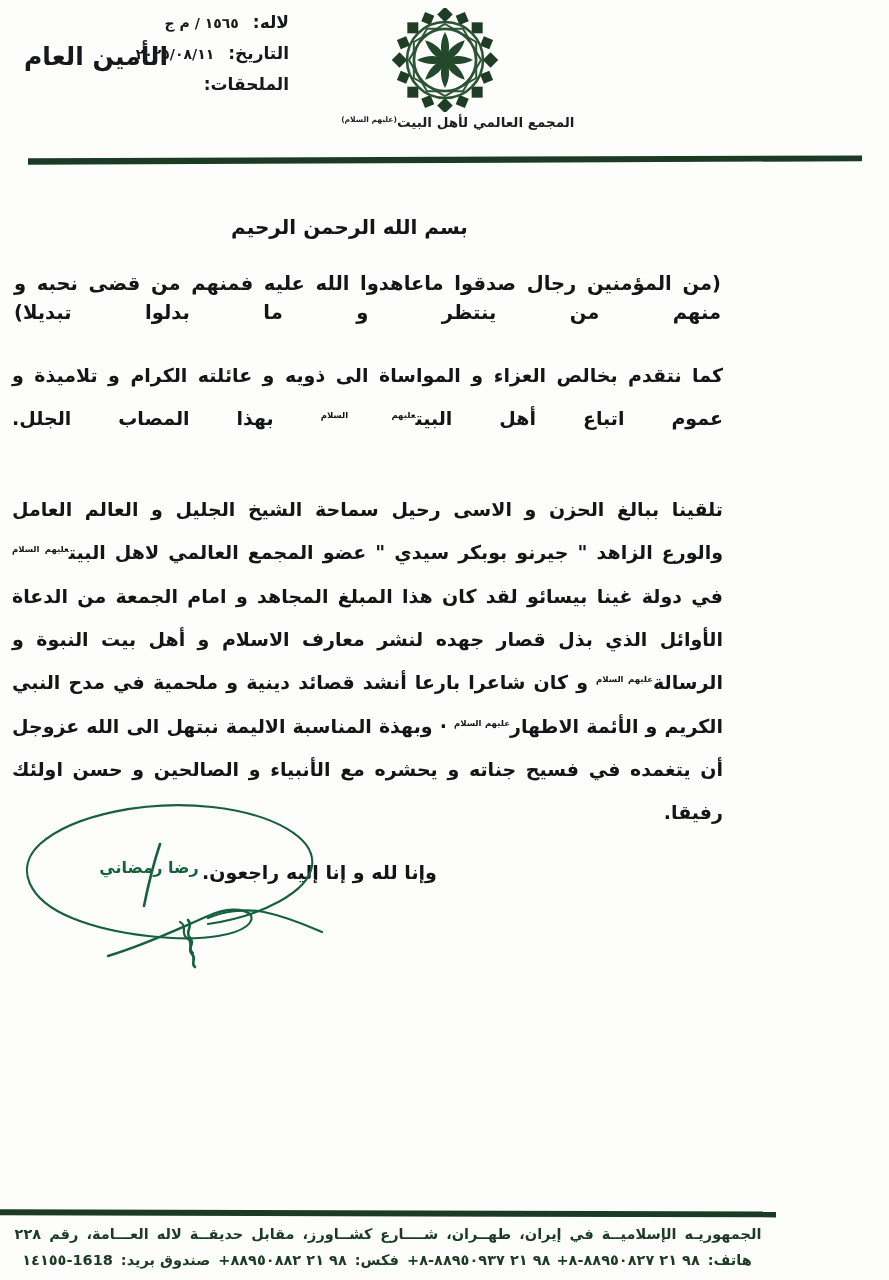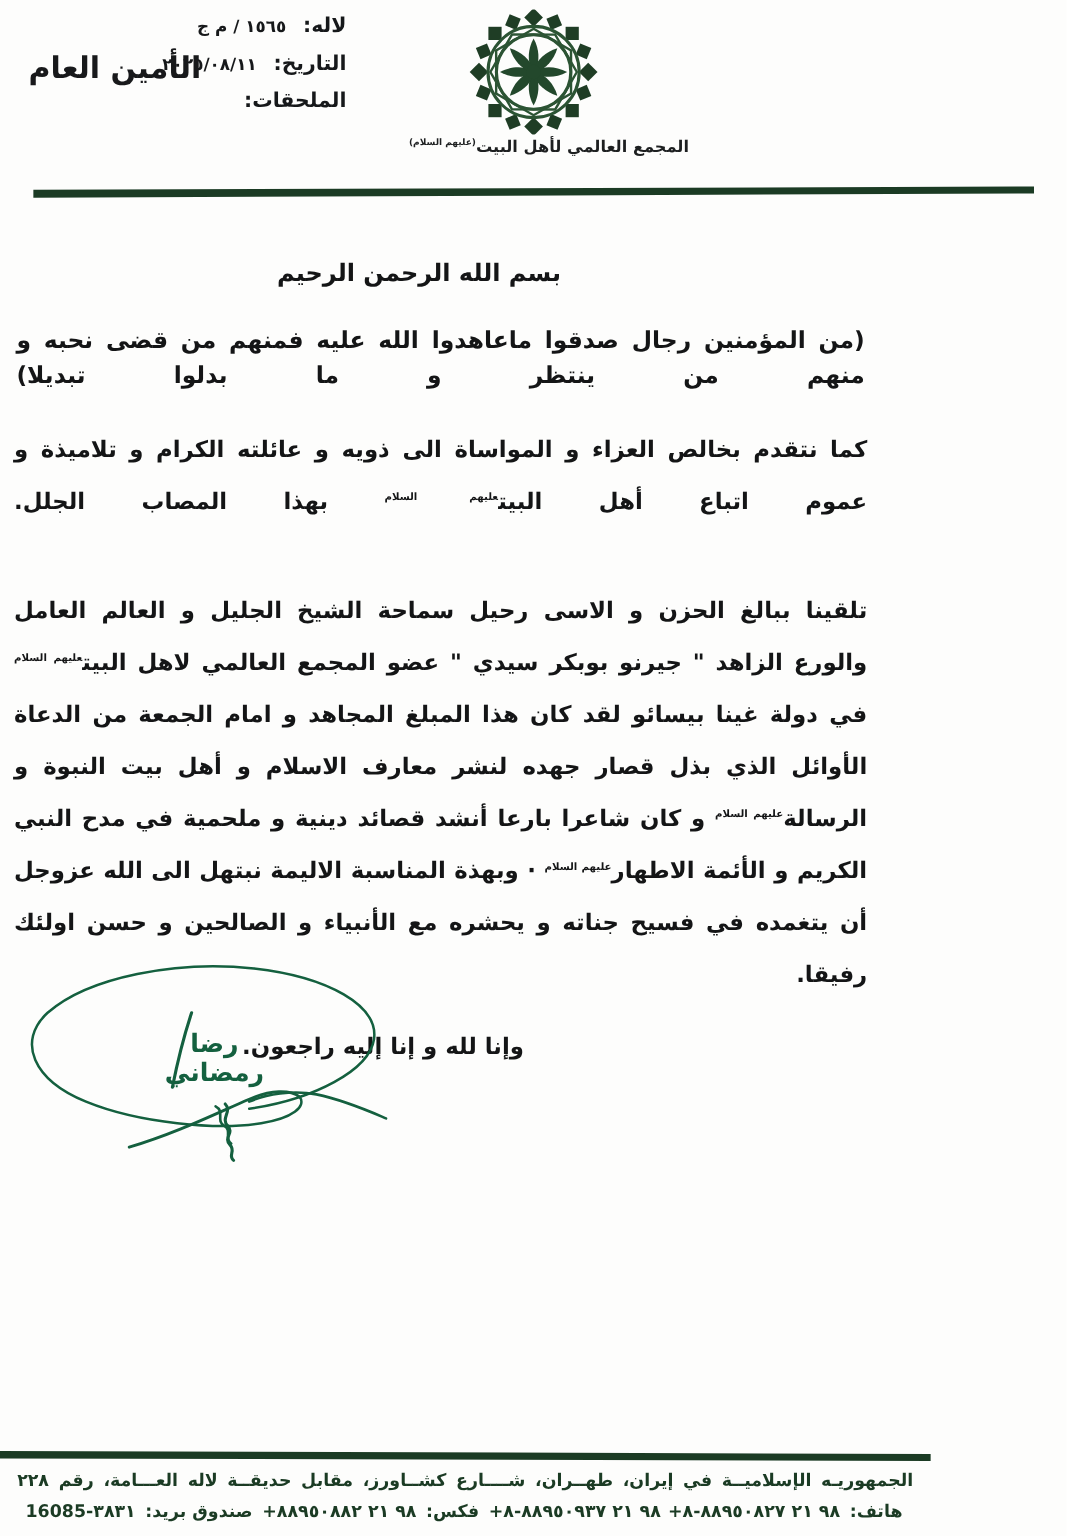--- a/index.html
+++ b/index.html
@@ -181,26 +181,25 @@
     left: 12px;
     width: 320px;
     height: 175px;
   }
   .sig-name {
     position: absolute;
     top: 62px;
     left: 72px;
     width: 130px;
     text-align: center;
-    font-size: 21px;
+    font-size: 16px;
     font-weight: 600;
     color: #14603f;
     letter-spacing: -0.4px;
     z-index: 3;
-    margin-left: 30px;
   }
 
   
   .footer {
     position: absolute;
     bottom: 12px;
     left: 0;
     width: 776px;
   }
   .rule-bottom {
@@ -405,17 +404,17 @@
   </div>
 
   <div class="footer">
     <div class="rule-bottom">
       <svg viewBox="0 0 834 12" width="834" height="12" preserveAspectRatio="none" aria-hidden="true">
         <polygon points="0,2.0 834,4.6 834,10.4 0,8.2" fill="#1b3b24"></polygon>
       </svg>
     </div>
     <div class="foot-line foot-addr">الجمهوريـه الإسلاميــة في إيران، طهــران، شــــارع كشــاورز، مقابل حديقــة لاله العـــامة، رقم ٢٢٨</div>
     <div class="foot-line foot-tel">
-      <span class="foot-seg">هاتف:</span><span class="num">+٩٨ ٢١ ٨٨٩٥٠٨٢٧-٨</span><span class="num">+٩٨ ٢١ ٨٨٩٥٠٩٣٧-٨</span><span class="foot-seg">فكس:</span><span class="num">+٩٨ ٢١ ٨٨٩٥٠٨٨٢</span><span class="foot-seg">صندوق بريد:</span><span class="num">16085-٣٨٣١</span>
+      <span class="foot-seg">هاتف:</span><span class="num">+٩٨ ٢١ ٨٨٩٥٠٨٢٧-٨</span><span class="num">+٩٨ ٢١ ٨٨٩٥٠٩٣٧-٨</span><span class="foot-seg">فكس:</span><span class="num">+٩٨ ٢١ ٨٨٩٥٠٨٨٢</span><span class="foot-seg">صندوق بريد:</span><span class="num">١٤١٥٥-1618</span>
     </div>
   </div>
 
 </div>
 
 </body></html>

